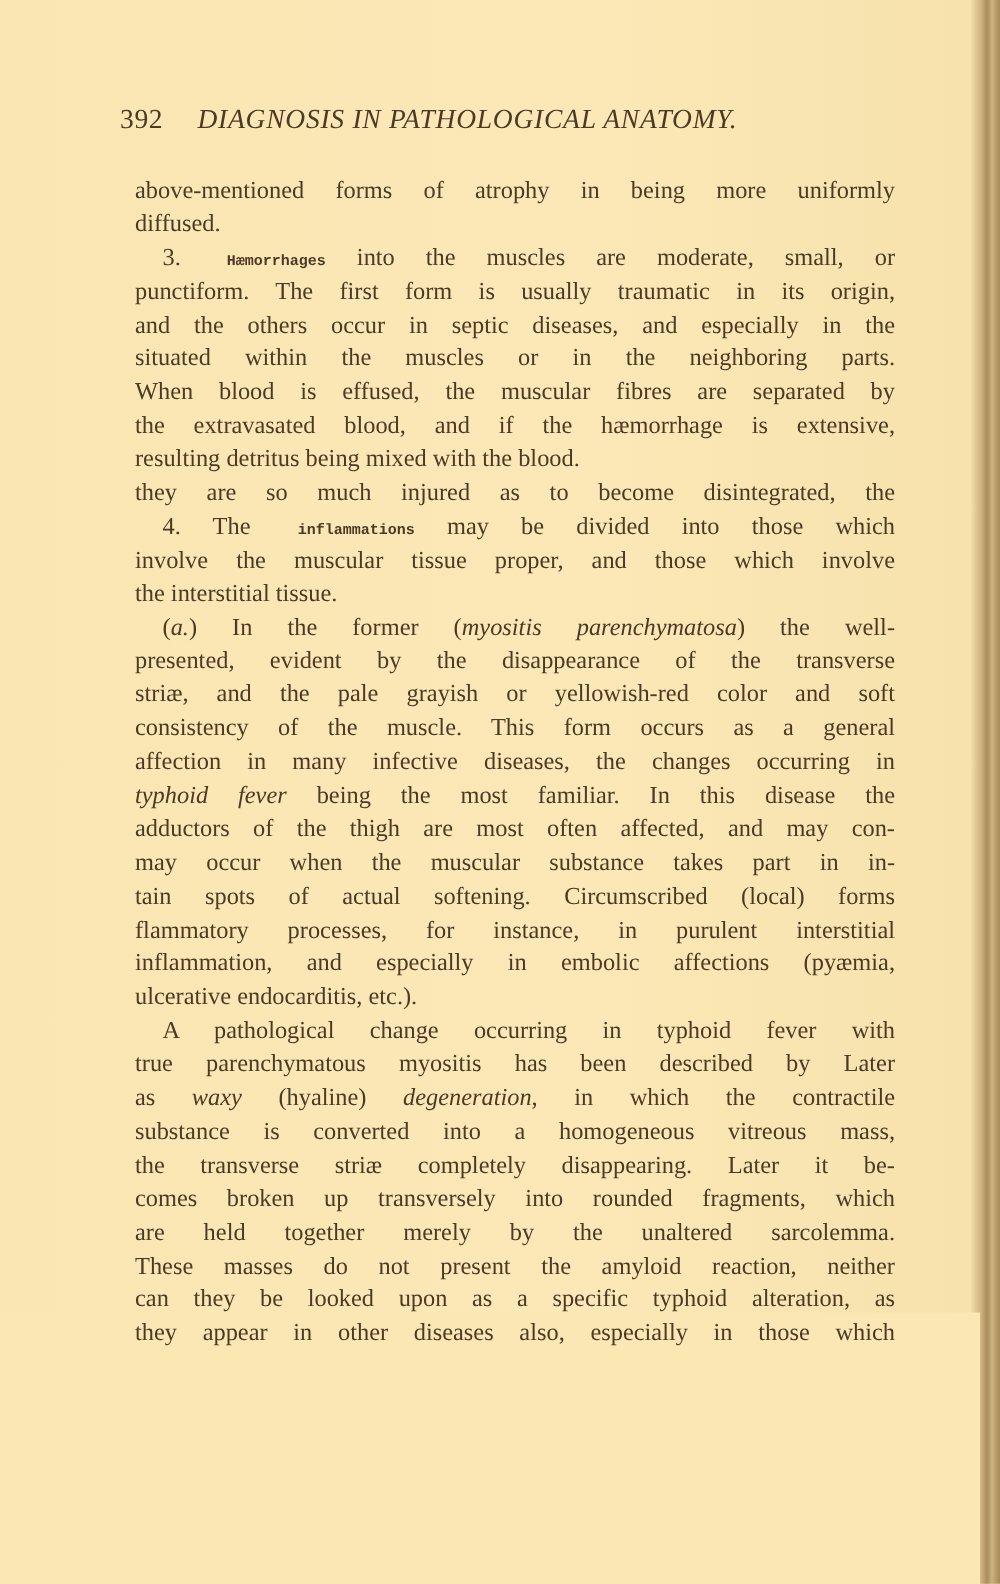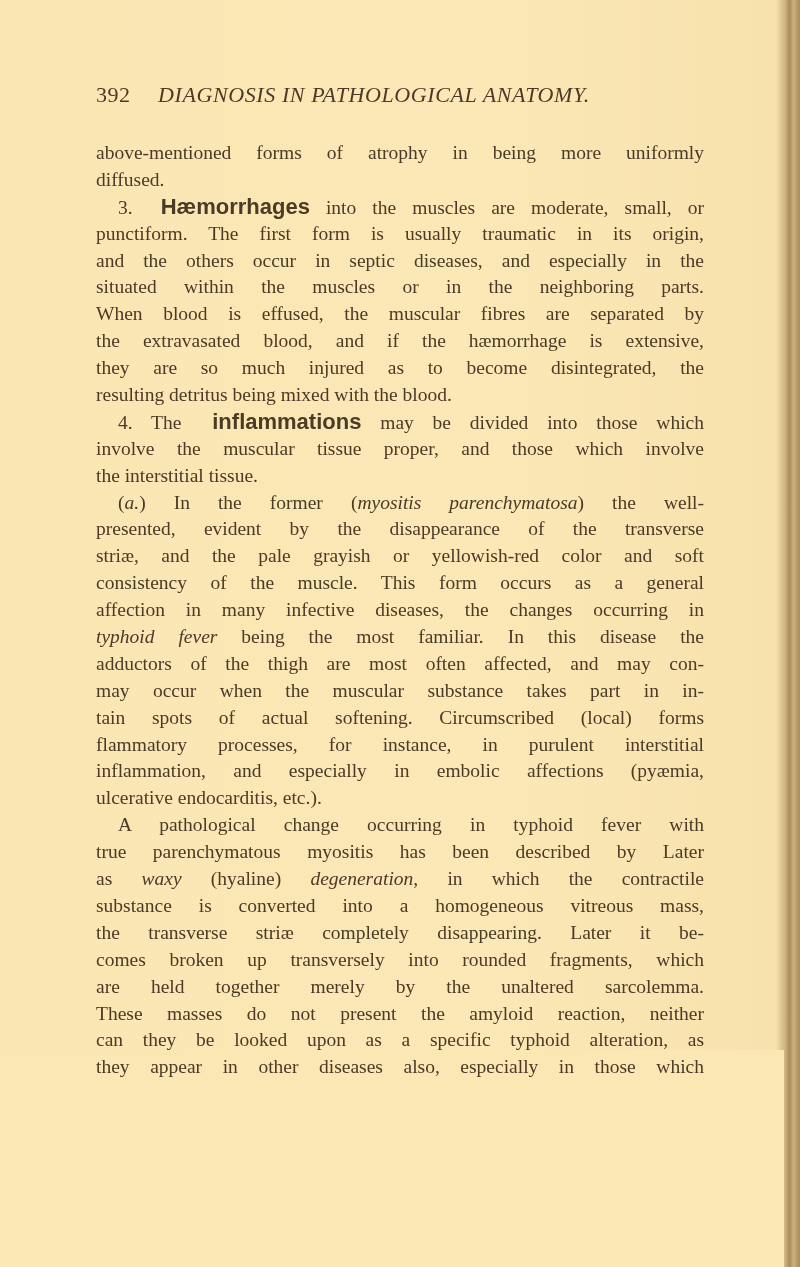--- a/index.html
+++ b/index.html
@@ -18,31 +18,31 @@
     position: absolute; left: 784px; top: 0; width: 16px; height: 1267px;
     background: linear-gradient(90deg, #d8bc84 0%, #a88c5c 35%, #cdb27c 60%, #a58a5b 100%);
   }
   .header {
     position: absolute; left: 96px; top: 82px; width: 620px;
     font-size: 22px; line-height: 26px; white-space: nowrap;
   }
   .pagenum { font-size: 22px; letter-spacing: 0.5px; }
   .running-title { font-style: italic; margin-left: 22px; letter-spacing: 0.6px; }
   .body-text {
-    position: absolute; left: 96px; top: 140px; width: 608px;
+    position: absolute; left: 108px; top: 140px; width: 608px;
   }
   .line {
     height: 26.9px; line-height: 26.9px;
     font-size: 19.5px;
     text-align: justify; text-align-last: justify;
     white-space: nowrap;
   }
   .line.last { text-align-last: left; }
   .line.indent { padding-left: 22px; }
-  .sc { font-family: Liberation Sans, sans-serif; font-weight: bold; font-size: 22px; color: #4a3a26; margin-left: 12px; }
+  .sc { font-family: Liberation Mono, monospace; font-weight: bold; font-size: 12px; color: #4a3a26; margin-left: 12px; }
   i { font-style: italic; }
 </style>
 </head>
 <body>
 
 <div class="page">
   <div class="binding"></div>
 
   <div class="header">
     <span class="pagenum">392</span>
@@ -51,22 +51,22 @@
 
   <div class="body-text">
     <div class="line">above-mentioned forms of atrophy in being more uniformly</div>
     <div class="line last">diffused.</div>
     <div class="line indent"><span>3. </span><span class="sc">Hæmorrhages</span><span> into the muscles are moderate, small, or</span></div>
     <div class="line">punctiform. The first form is usually traumatic in its origin,</div>
     <div class="line">and the others occur in septic diseases, and especially in the</div>
     <div class="line">situated within the muscles or in the neighboring parts.</div>
     <div class="line">When blood is effused, the muscular fibres are separated by</div>
     <div class="line">the extravasated blood, and if the hæmorrhage is extensive,</div>
+    <div class="line last">resulting detritus being mixed with the blood.</div>
     <div class="line">they are so much injured as to become disintegrated, the</div>
-    <div class="line last">resulting detritus being mixed with the blood.</div>
     <div class="line indent"><span>4. The </span><span class="sc">inflammations</span><span> may be divided into those which</span></div>
     <div class="line">involve the muscular tissue proper, and those which involve</div>
     <div class="line last">the interstitial tissue.</div>
     <div class="line indent"><span>(</span><i>a.</i><span>) In the former (</span><i>myositis parenchymatosa</i><span>) the well-</span></div>
     <div class="line">presented, evident by the disappearance of the transverse</div>
     <div class="line">striæ, and the pale grayish or yellowish-red color and soft</div>
     <div class="line">consistency of the muscle. This form occurs as a general</div>
     <div class="line">affection in many infective diseases, the changes occurring in</div>
     <div class="line"><i>typhoid fever</i><span> being the most familiar. In this disease the</span></div>
     <div class="line">adductors of the thigh are most often affected, and may con-</div>

